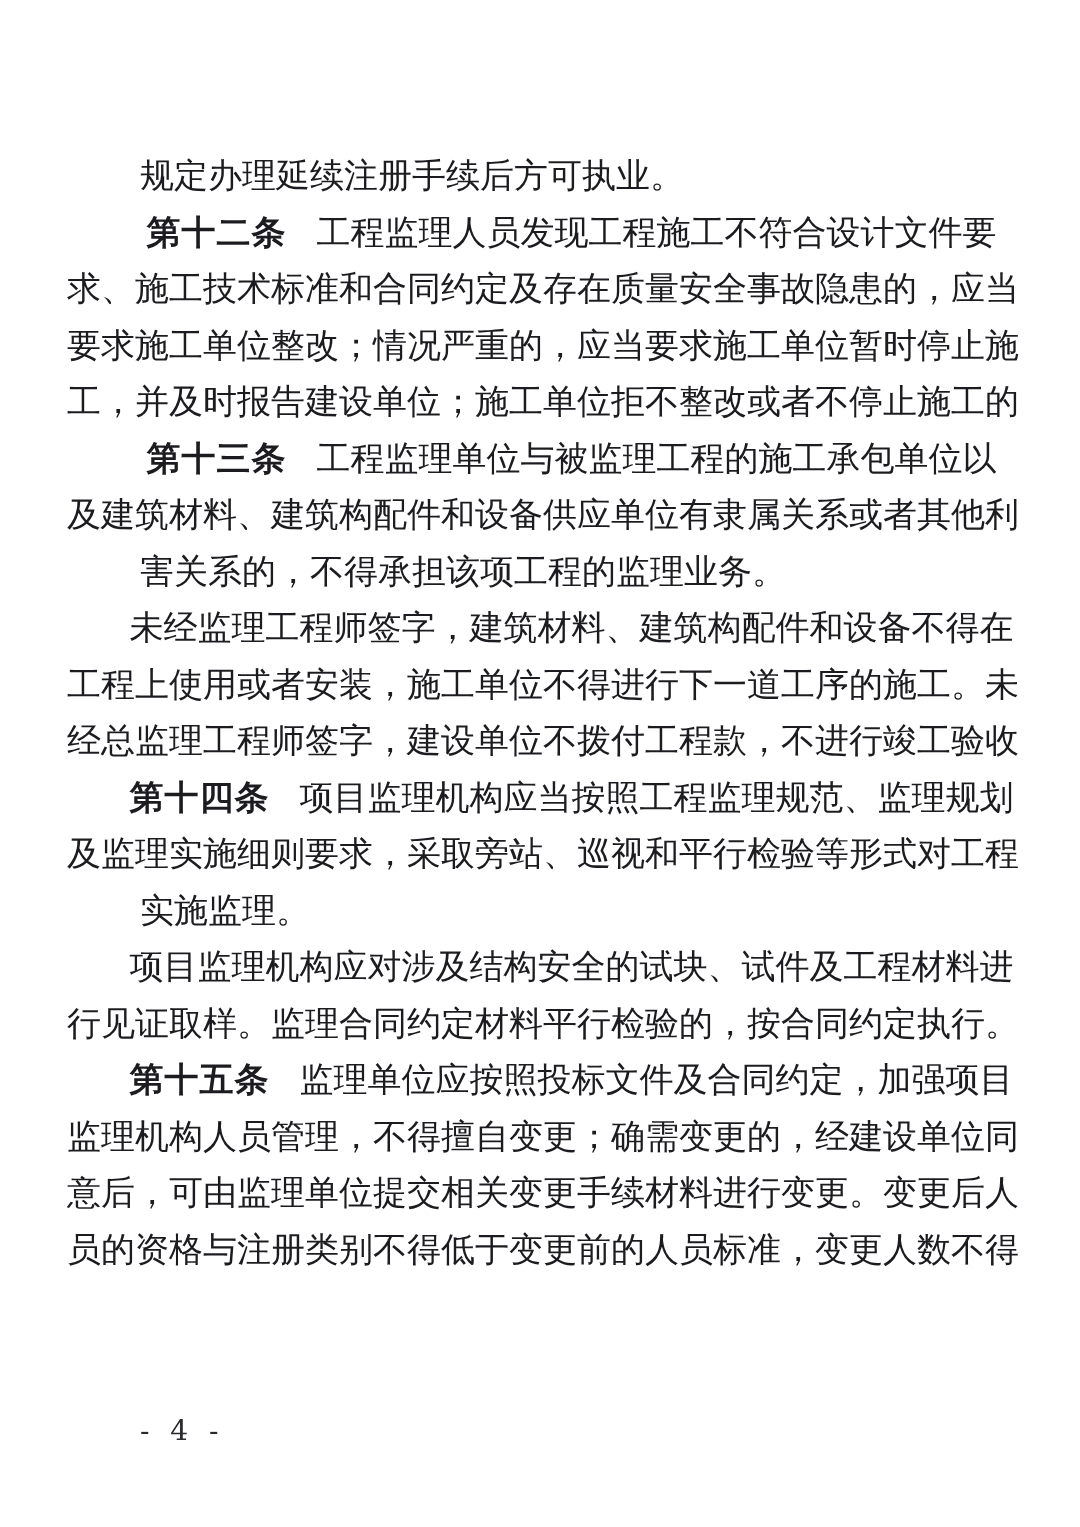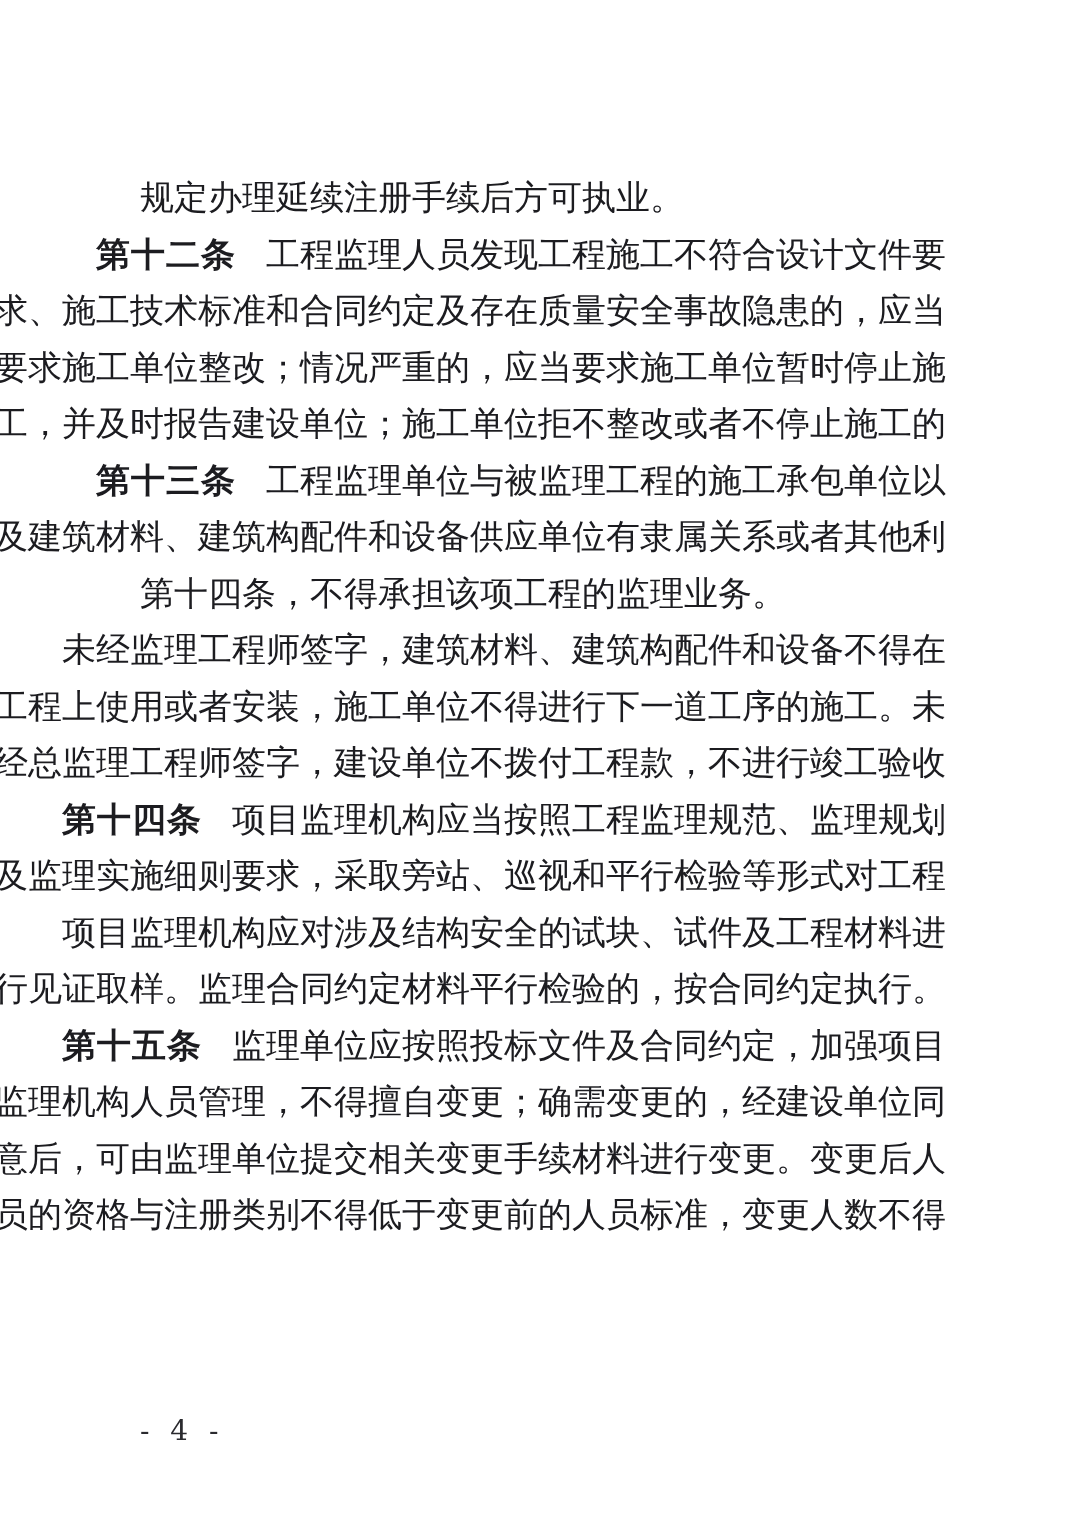--- a/index.html
+++ b/index.html
@@ -14,38 +14,38 @@
     height: 1527px;
     background: #ffffff;
     overflow: hidden;
     font-family: "DejaVu Serif", "Liberation Serif", serif;
   }
 
   
   .text-column {
     position: absolute;
     left: 140px;
-    top: 170px;
+    top: 148px;
     width: 806px;
   }
 
   
   .doc-line {
     display: flex;
     height: 56.5px;
     align-items: center;
     color: #1c1c20;
     font-size: 34px;
     letter-spacing: 0;
     white-space: pre;
   }
 
   
   .doc-line.justify {
-    justify-content: flex-end;
+    justify-content: center;
   }
 
   
   .doc-line.flush {
     justify-content: flex-start;
   }
 
   
   .doc-line.indent {
     padding-left: 57px;
@@ -79,26 +79,27 @@
 <div class="page">
 
   <div class="text-column">
       <div class="doc-line flush"><span class="g">规定办理延续注册手续后方可执业。</span></div>
       <div class="doc-line justify indent"><span class="heading-run">第十二条</span><span class="g">工</span><span class="g">程</span><span class="g">监</span><span class="g">理</span><span class="g">人</span><span class="g">员</span><span class="g">发</span><span class="g">现</span><span class="g">工</span><span class="g">程</span><span class="g">施</span><span class="g">工</span><span class="g">不</span><span class="g">符</span><span class="g">合</span><span class="g">设</span><span class="g">计</span><span class="g">文</span><span class="g">件</span><span class="g">要</span></div>
       <div class="doc-line justify"><span class="g">求</span><span class="g">、</span><span class="g">施</span><span class="g">工</span><span class="g">技</span><span class="g">术</span><span class="g">标</span><span class="g">准</span><span class="g">和</span><span class="g">合</span><span class="g">同</span><span class="g">约</span><span class="g">定</span><span class="g">及</span><span class="g">存</span><span class="g">在</span><span class="g">质</span><span class="g">量</span><span class="g">安</span><span class="g">全</span><span class="g">事</span><span class="g">故</span><span class="g">隐</span><span class="g">患</span><span class="g">的</span><span class="g">，</span><span class="g">应</span><span class="g">当</span></div>
       <div class="doc-line justify"><span class="g">要</span><span class="g">求</span><span class="g">施</span><span class="g">工</span><span class="g">单</span><span class="g">位</span><span class="g">整</span><span class="g">改</span><span class="g">；</span><span class="g">情</span><span class="g">况</span><span class="g">严</span><span class="g">重</span><span class="g">的</span><span class="g">，</span><span class="g">应</span><span class="g">当</span><span class="g">要</span><span class="g">求</span><span class="g">施</span><span class="g">工</span><span class="g">单</span><span class="g">位</span><span class="g">暂</span><span class="g">时</span><span class="g">停</span><span class="g">止</span><span class="g">施</span></div>
       <div class="doc-line justify"><span class="g">工</span><span class="g">，</span><span class="g">并</span><span class="g">及</span><span class="g">时</span><span class="g">报</span><span class="g">告</span><span class="g">建</span><span class="g">设</span><span class="g">单</span><span class="g">位</span><span class="g">；</span><span class="g">施</span><span class="g">工</span><span class="g">单</span><span class="g">位</span><span class="g">拒</span><span class="g">不</span><span class="g">整</span><span class="g">改</span><span class="g">或</span><span class="g">者</span><span class="g">不</span><span class="g">停</span><span class="g">止</span><span class="g">施</span><span class="g">工</span><span class="g">的</span></div>
       <div class="doc-line justify indent"><span class="heading-run">第十三条</span><span class="g">工</span><span class="g">程</span><span class="g">监</span><span class="g">理</span><span class="g">单</span><span class="g">位</span><span class="g">与</span><span class="g">被</span><span class="g">监</span><span class="g">理</span><span class="g">工</span><span class="g">程</span><span class="g">的</span><span class="g">施</span><span class="g">工</span><span class="g">承</span><span class="g">包</span><span class="g">单</span><span class="g">位</span><span class="g">以</span></div>
       <div class="doc-line justify"><span class="g">及</span><span class="g">建</span><span class="g">筑</span><span class="g">材</span><span class="g">料</span><span class="g">、</span><span class="g">建</span><span class="g">筑</span><span class="g">构</span><span class="g">配</span><span class="g">件</span><span class="g">和</span><span class="g">设</span><span class="g">备</span><span class="g">供</span><span class="g">应</span><span class="g">单</span><span class="g">位</span><span class="g">有</span><span class="g">隶</span><span class="g">属</span><span class="g">关</span><span class="g">系</span><span class="g">或</span><span class="g">者</span><span class="g">其</span><span class="g">他</span><span class="g">利</span></div>
-      <div class="doc-line flush"><span class="g">第十四条，不得承担该项工程的监理业务。</span></div>
+      <div class="doc-line flush"><span class="g">害关系的，不得承担该项工程的监理业务。</span></div>
       <div class="doc-line justify indent"><span class="g">未</span><span class="g">经</span><span class="g">监</span><span class="g">理</span><span class="g">工</span><span class="g">程</span><span class="g">师</span><span class="g">签</span><span class="g">字</span><span class="g">，</span><span class="g">建</span><span class="g">筑</span><span class="g">材</span><span class="g">料</span><span class="g">、</span><span class="g">建</span><span class="g">筑</span><span class="g">构</span><span class="g">配</span><span class="g">件</span><span class="g">和</span><span class="g">设</span><span class="g">备</span><span class="g">不</span><span class="g">得</span><span class="g">在</span></div>
       <div class="doc-line justify"><span class="g">工</span><span class="g">程</span><span class="g">上</span><span class="g">使</span><span class="g">用</span><span class="g">或</span><span class="g">者</span><span class="g">安</span><span class="g">装</span><span class="g">，</span><span class="g">施</span><span class="g">工</span><span class="g">单</span><span class="g">位</span><span class="g">不</span><span class="g">得</span><span class="g">进</span><span class="g">行</span><span class="g">下</span><span class="g">一</span><span class="g">道</span><span class="g">工</span><span class="g">序</span><span class="g">的</span><span class="g">施</span><span class="g">工</span><span class="g">。</span><span class="g">未</span></div>
       <div class="doc-line justify"><span class="g">经</span><span class="g">总</span><span class="g">监</span><span class="g">理</span><span class="g">工</span><span class="g">程</span><span class="g">师</span><span class="g">签</span><span class="g">字</span><span class="g">，</span><span class="g">建</span><span class="g">设</span><span class="g">单</span><span class="g">位</span><span class="g">不</span><span class="g">拨</span><span class="g">付</span><span class="g">工</span><span class="g">程</span><span class="g">款</span><span class="g">，</span><span class="g">不</span><span class="g">进</span><span class="g">行</span><span class="g">竣</span><span class="g">工</span><span class="g">验</span><span class="g">收</span></div>
       <div class="doc-line justify indent"><span class="heading-run">第十四条</span><span class="g">项</span><span class="g">目</span><span class="g">监</span><span class="g">理</span><span class="g">机</span><span class="g">构</span><span class="g">应</span><span class="g">当</span><span class="g">按</span><span class="g">照</span><span class="g">工</span><span class="g">程</span><span class="g">监</span><span class="g">理</span><span class="g">规</span><span class="g">范</span><span class="g">、</span><span class="g">监</span><span class="g">理</span><span class="g">规</span><span class="g">划</span></div>
       <div class="doc-line justify"><span class="g">及</span><span class="g">监</span><span class="g">理</span><span class="g">实</span><span class="g">施</span><span class="g">细</span><span class="g">则</span><span class="g">要</span><span class="g">求</span><span class="g">，</span><span class="g">采</span><span class="g">取</span><span class="g">旁</span><span class="g">站</span><span class="g">、</span><span class="g">巡</span><span class="g">视</span><span class="g">和</span><span class="g">平</span><span class="g">行</span><span class="g">检</span><span class="g">验</span><span class="g">等</span><span class="g">形</span><span class="g">式</span><span class="g">对</span><span class="g">工</span><span class="g">程</span></div>
+      <div class="doc-line flush"><span class="g">实施监理。</span></div>
       <div class="doc-line justify indent"><span class="g">项</span><span class="g">目</span><span class="g">监</span><span class="g">理</span><span class="g">机</span><span class="g">构</span><span class="g">应</span><span class="g">对</span><span class="g">涉</span><span class="g">及</span><span class="g">结</span><span class="g">构</span><span class="g">安</span><span class="g">全</span><span class="g">的</span><span class="g">试</span><span class="g">块</span><span class="g">、</span><span class="g">试</span><span class="g">件</span><span class="g">及</span><span class="g">工</span><span class="g">程</span><span class="g">材</span><span class="g">料</span><span class="g">进</span></div>
       <div class="doc-line justify"><span class="g">行</span><span class="g">见</span><span class="g">证</span><span class="g">取</span><span class="g">样</span><span class="g">。</span><span class="g">监</span><span class="g">理</span><span class="g">合</span><span class="g">同</span><span class="g">约</span><span class="g">定</span><span class="g">材</span><span class="g">料</span><span class="g">平</span><span class="g">行</span><span class="g">检</span><span class="g">验</span><span class="g">的</span><span class="g">，</span><span class="g">按</span><span class="g">合</span><span class="g">同</span><span class="g">约</span><span class="g">定</span><span class="g">执</span><span class="g">行</span><span class="g">。</span></div>
       <div class="doc-line justify indent"><span class="heading-run">第十五条</span><span class="g">监</span><span class="g">理</span><span class="g">单</span><span class="g">位</span><span class="g">应</span><span class="g">按</span><span class="g">照</span><span class="g">投</span><span class="g">标</span><span class="g">文</span><span class="g">件</span><span class="g">及</span><span class="g">合</span><span class="g">同</span><span class="g">约</span><span class="g">定</span><span class="g">，</span><span class="g">加</span><span class="g">强</span><span class="g">项</span><span class="g">目</span></div>
       <div class="doc-line justify"><span class="g">监</span><span class="g">理</span><span class="g">机</span><span class="g">构</span><span class="g">人</span><span class="g">员</span><span class="g">管</span><span class="g">理</span><span class="g">，</span><span class="g">不</span><span class="g">得</span><span class="g">擅</span><span class="g">自</span><span class="g">变</span><span class="g">更</span><span class="g">；</span><span class="g">确</span><span class="g">需</span><span class="g">变</span><span class="g">更</span><span class="g">的</span><span class="g">，</span><span class="g">经</span><span class="g">建</span><span class="g">设</span><span class="g">单</span><span class="g">位</span><span class="g">同</span></div>
       <div class="doc-line justify"><span class="g">意</span><span class="g">后</span><span class="g">，</span><span class="g">可</span><span class="g">由</span><span class="g">监</span><span class="g">理</span><span class="g">单</span><span class="g">位</span><span class="g">提</span><span class="g">交</span><span class="g">相</span><span class="g">关</span><span class="g">变</span><span class="g">更</span><span class="g">手</span><span class="g">续</span><span class="g">材</span><span class="g">料</span><span class="g">进</span><span class="g">行</span><span class="g">变</span><span class="g">更</span><span class="g">。</span><span class="g">变</span><span class="g">更</span><span class="g">后</span><span class="g">人</span></div>
       <div class="doc-line justify"><span class="g">员</span><span class="g">的</span><span class="g">资</span><span class="g">格</span><span class="g">与</span><span class="g">注</span><span class="g">册</span><span class="g">类</span><span class="g">别</span><span class="g">不</span><span class="g">得</span><span class="g">低</span><span class="g">于</span><span class="g">变</span><span class="g">更</span><span class="g">前</span><span class="g">的</span><span class="g">人</span><span class="g">员</span><span class="g">标</span><span class="g">准</span><span class="g">，</span><span class="g">变</span><span class="g">更</span><span class="g">人</span><span class="g">数</span><span class="g">不</span><span class="g">得</span></div>
     </div>
 
   <div class="footer">- 4 -</div>
 

